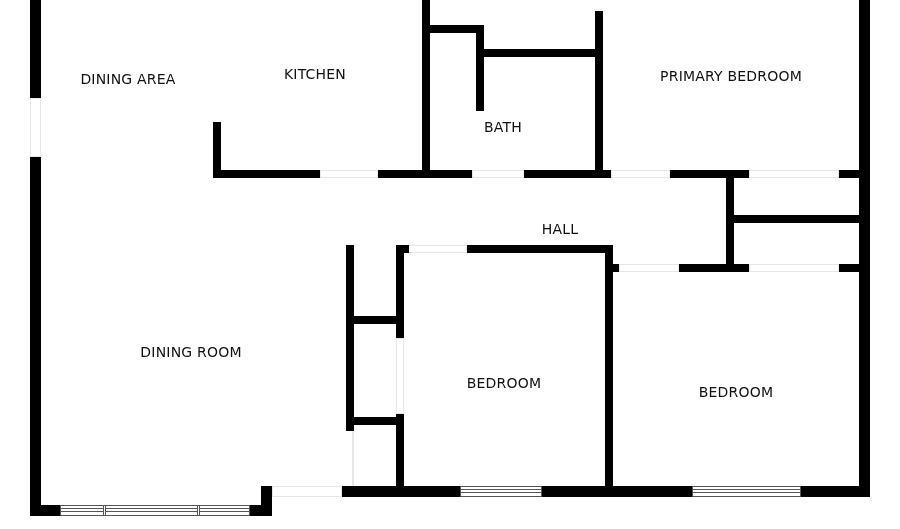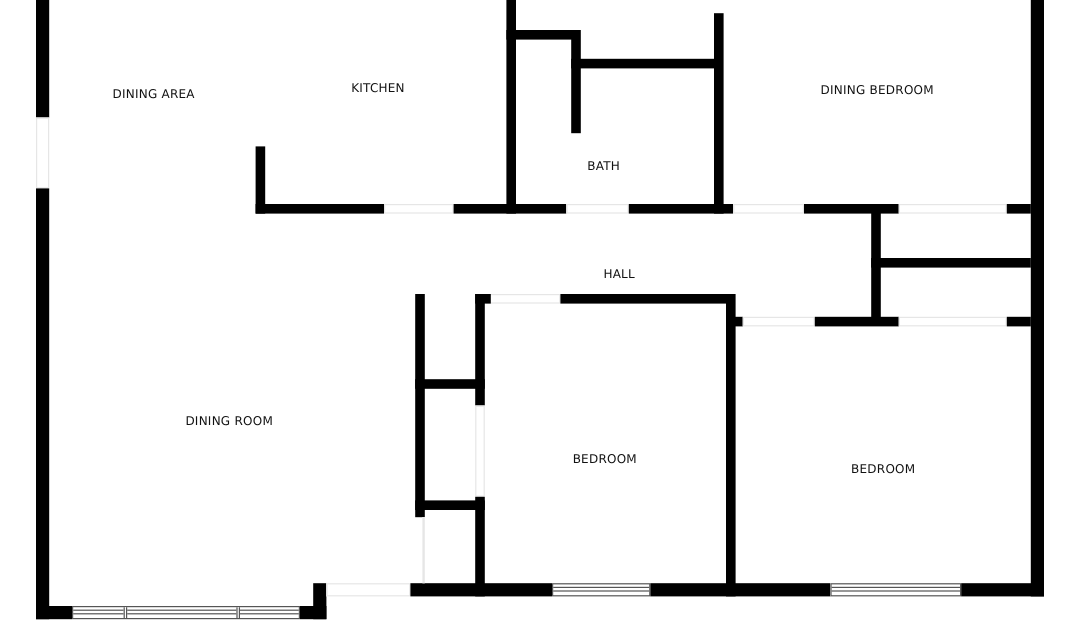--- a/index.html
+++ b/index.html
@@ -4,21 +4,21 @@
 <style>
   html, body { margin: 0; padding: 0; background: #ffffff; }
   body { width: 900px; height: 529px; position: relative; overflow: hidden; font-family: "DejaVu Sans", "Liberation Sans", sans-serif; }
   .plan { position: absolute; left: 0; top: 0; width: 900px; height: 529px; }
   .w { position: absolute; background: #000; }
   .opening { position: absolute; background: #fff; border: 1px solid #e6e6e6; box-sizing: border-box; }
   .window { position: absolute; background: #fff; border: 1px solid #555; box-sizing: border-box; }
   .window .l1, .window .l2 { position: absolute; left: 0; right: 0; height: 1px; background: #555; }
   .window .l1 { top: 2px; } .window .l2 { top: 5px; }
   .window .mul { position: absolute; top: 0; bottom: 0; width: 3px; border-left: 1px solid #555; border-right: 1px solid #555; background: #fff; box-sizing: border-box; }
-  .label { position: absolute; font-size: 10px; color: #111; letter-spacing: 0.2px; white-space: nowrap; transform: translate(-50%, -50%); }
+  .label { position: absolute; font-size: 14px; color: #111; letter-spacing: 0.2px; white-space: nowrap; transform: translate(-50%, -50%); }
 </style>
 </head>
 <body>
 
 <div class="plan">
 
   <div class="w" style="left:30px;top:0;width:11px;height:98px;"></div>
   <div class="opening" style="left:30px;top:98px;width:11px;height:59px;"></div>
   <div class="w" style="left:30px;top:157px;width:11px;height:359px;"></div>
   <div class="w" style="left:30px;top:505px;width:30px;height:11px;"></div>
@@ -82,19 +82,19 @@
   <div class="w" style="left:396px;top:245px;width:8px;height:93px;"></div>
   <div class="w" style="left:396px;top:245px;width:13px;height:8px;"></div>
   <div class="w" style="left:346px;top:316px;width:58px;height:8px;"></div>
   <div class="opening" style="left:396px;top:338px;width:8px;height:76px;"></div>
   <div class="w" style="left:346px;top:417px;width:58px;height:8px;"></div>
   <div class="w" style="left:396px;top:414px;width:8px;height:83px;"></div>
   <div class="opening" style="left:352px;top:431px;width:2px;height:55px;"></div>
 
   <div class="label" style="left:128px;top:79px;">DINING AREA</div>
   <div class="label" style="left:315px;top:74px;text-align:center;">KITCHEN</div>
-  <div class="label" style="left:503px;top:139px;">BATH</div>
-  <div class="label" style="left:731px;top:76px;">DINING BEDROOM</div>
-  <div class="label" style="left:516px;top:229px;">HALL</div>
+  <div class="label" style="left:503px;top:127px;">BATH</div>
+  <div class="label" style="left:731px;top:76px;">PRIMARY BEDROOM</div>
+  <div class="label" style="left:560px;top:229px;">HALL</div>
   <div class="label" style="left:191px;top:352px;">DINING ROOM</div>
   <div class="label" style="left:504px;top:383px;">BEDROOM</div>
   <div class="label" style="left:736px;top:392px;">BEDROOM</div>
 </div>
 
 </body></html>

